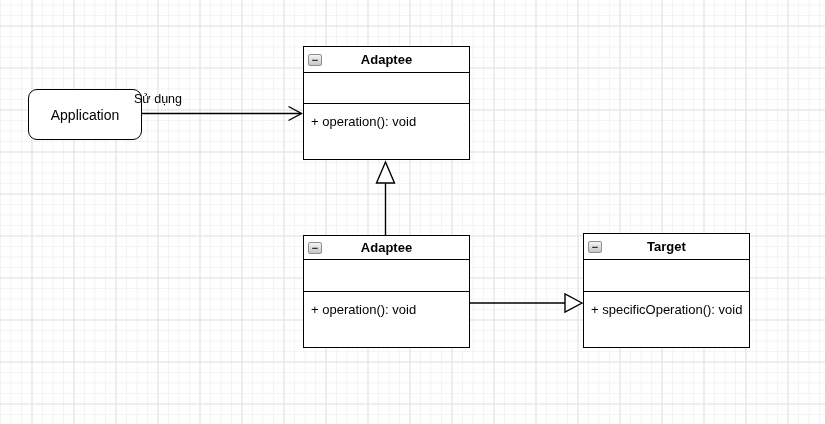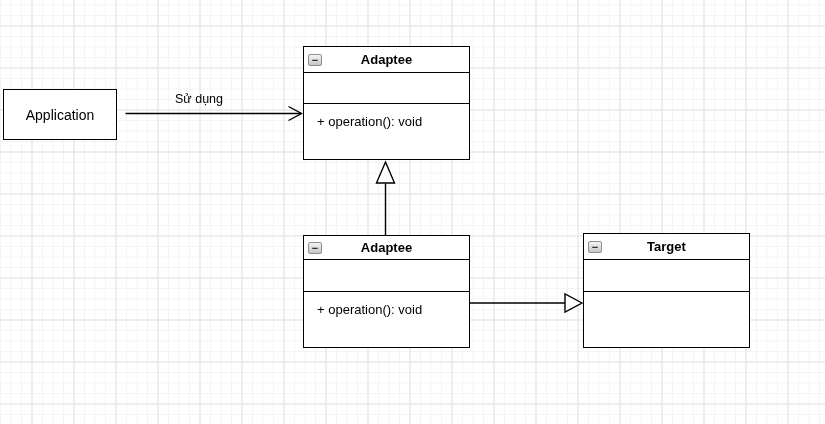--- a/index.html
+++ b/index.html
@@ -30,21 +30,21 @@
   
   .plain-box {
     position: absolute;
     background: #ffffff;
     border: 1.5px solid #000000;
     display: flex;
     align-items: center;
     justify-content: center;
     font-size: 14px;
   }
-  #application { left: 3px; top: 89px; width: 114px; height: 51px; }
+  #application { left: 28px; top: 89px; width: 114px; height: 51px; border-radius: 9px; }
 
   
   .class-box {
     position: absolute;
     background: #ffffff;
     border: 1.5px solid #000000;
     display: flex;
     flex-direction: column;
   }
   #target  { left: 303px; top: 46px;  width: 167px; height: 114px; }
@@ -88,29 +88,27 @@
   .class-empty { flex: 0 0 auto; border-bottom: 1.5px solid #000000; }
   #target  .class-empty { height: 31px; }
   #adapter .class-empty { height: 32px; }
   #adaptee .class-empty { height: 32px; }
 
   .class-methods {
     flex: 1 1 auto;
     font-size: 13px;
     padding: 10px 4px 0 7px;
     white-space: nowrap;
-    margin-left: 6px;
   }
 
   .edge-label {
     position: absolute;
     left: 134px; top: 92px;
     font-size: 12.5px;
     white-space: nowrap;
-    margin-left: 41px;
   }
 </style>
 </head>
 <body>
 
 <div class="canvas">
 
   <svg class="edges-svg" viewBox="0 0 825 424" fill="none" stroke="#000000" stroke-width="1.4">
 
     <g>
@@ -158,15 +156,16 @@
   </div>
 
   <div class="class-box" id="adaptee">
     <div class="class-header">
       <span class="collapse-btn">
         <span class="minus-glyph">−</span>
       </span>
       <span class="class-title">Target</span>
     </div>
     <div class="class-empty"></div>
+    <div class="class-methods">+ specificOperation(): void</div>
   </div>
 
 </div>
 
 </body></html>

